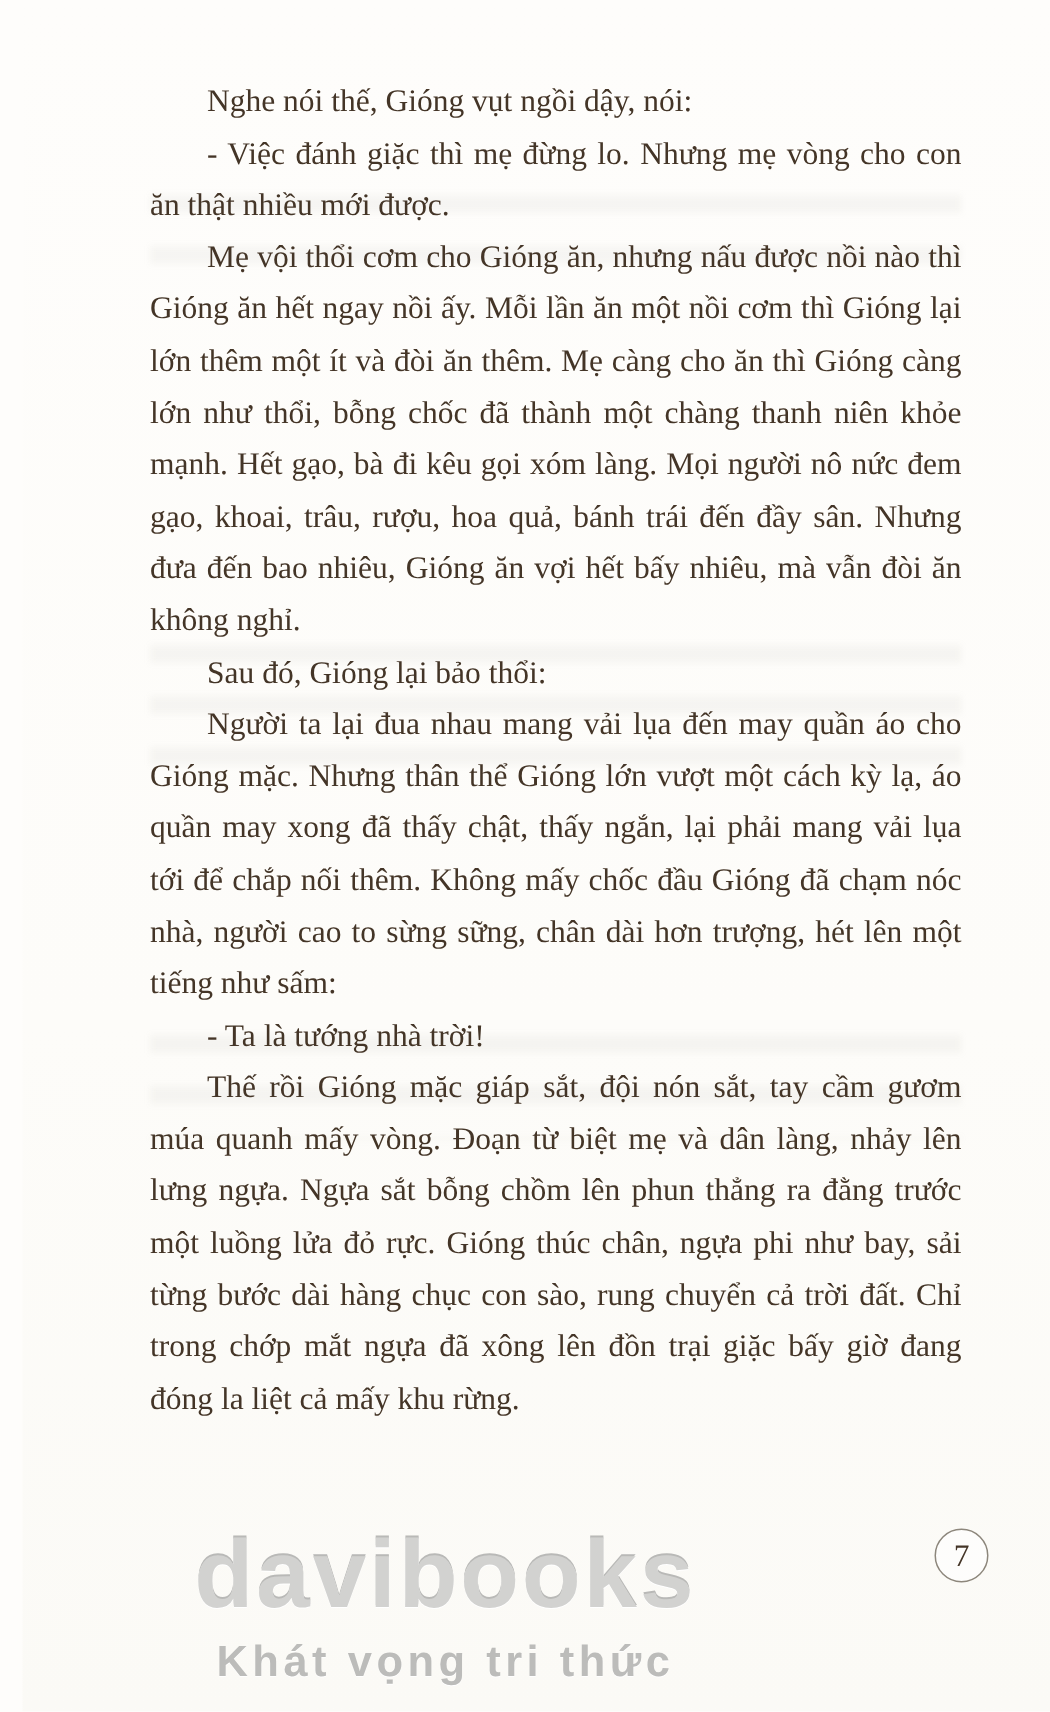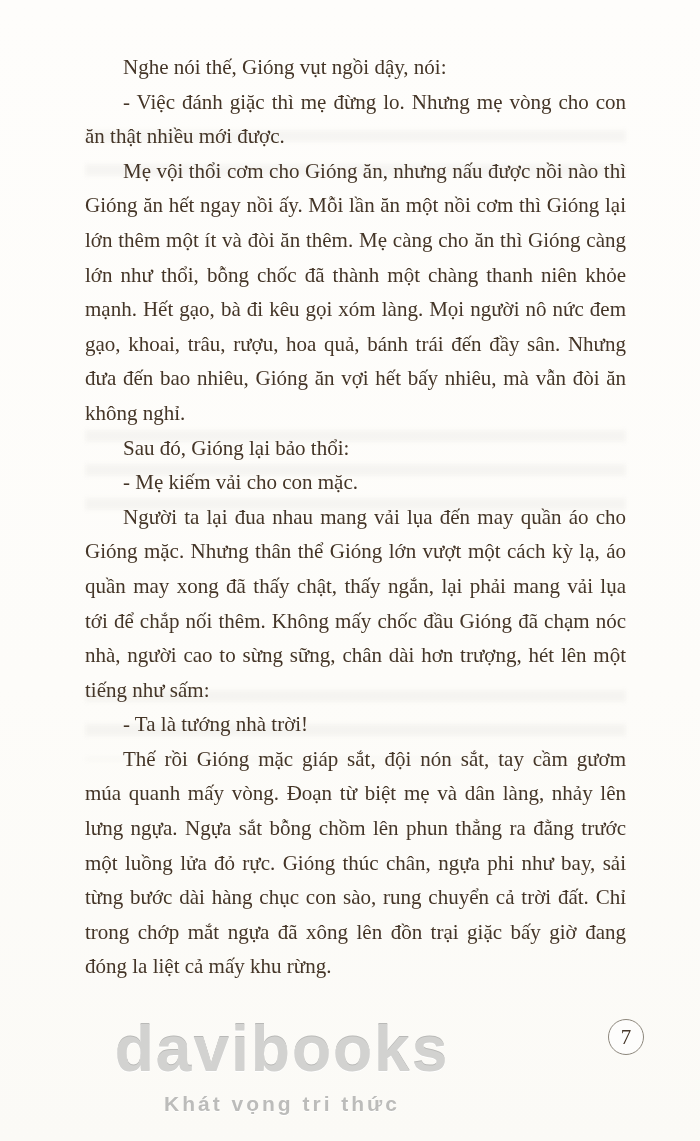--- a/index.html
+++ b/index.html
@@ -11,20 +11,21 @@
     height: 1141px;
     position: relative;
     overflow: hidden;
     background: #fefdfb;
     font-family: "Liberation Serif", serif;
   }
   .page {
     position: absolute;
     inset: 0;
     background: linear-gradient(180deg, #fefdfb 0%, #fdfcf9 60%, #fbfaf6 100%);
+    margin-left: 15px;
   }
   .text-block {
     position: absolute;
     left: 85px;
     top: 50px;
     width: 541px;
     color: #443527;
     font-size: 21px;
     line-height: 34.6px;
     text-align: justify;
@@ -79,42 +80,41 @@
   .wm-brand {
     top: 1012px;
     font-size: 64px;
     font-weight: bold;
     letter-spacing: 2px;
     color: #d2d2d0;
     text-shadow: 0 1px 0 #ffffff, 0 -1px 0 #b9b9b7;
   }
   .wm-tagline {
     top: 1092px;
-    font-size: 21px;
+    font-size: 29px;
     font-weight: bold;
     letter-spacing: 3px;
     color: #bcbcba;
     text-shadow: 0 1px 0 #ffffff;
   }
 </style>
 </head>
 <body>
 
 <div class="page">
 
   <div class="bleed b1"></div>
   <div class="bleed b2"></div>
   <div class="bleed b3"></div>
 
   <div class="text-block">
     <p>Nghe nói thế, Gióng vụt ngồi dậy, nói:</p>
     <p>- Việc đánh giặc thì mẹ đừng lo. Nhưng mẹ vòng cho con ăn thật nhiều mới được.</p>
     <p>Mẹ vội thổi cơm cho Gióng ăn, nhưng nấu được nồi nào thì Gióng ăn hết ngay nồi ấy. Mỗi lần ăn một nồi cơm thì Gióng lại lớn thêm một ít và đòi ăn thêm. Mẹ càng cho ăn thì Gióng càng lớn như thổi, bỗng chốc đã thành một chàng thanh niên khỏe mạnh. Hết gạo, bà đi kêu gọi xóm làng. Mọi người nô nức đem gạo, khoai, trâu, rượu, hoa quả, bánh trái đến đầy sân. Nhưng đưa đến bao nhiêu, Gióng ăn vợi hết bấy nhiêu, mà vẫn đòi ăn không nghỉ.</p>
     <p>Sau đó, Gióng lại bảo thổi:</p>
-    <p>- Mẹ kiếm vải cho con mặc.</p>
     <p>Người ta lại đua nhau mang vải lụa đến may quần áo cho Gióng mặc. Nhưng thân thể Gióng lớn vượt một cách kỳ lạ, áo quần may xong đã thấy chật, thấy ngắn, lại phải mang vải lụa tới để chắp nối thêm. Không mấy chốc đầu Gióng đã chạm nóc nhà, người cao to sừng sững, chân dài hơn trượng, hét lên một tiếng như sấm:</p>
     <p>- Ta là tướng nhà trời!</p>
     <p>Thế rồi Gióng mặc giáp sắt, đội nón sắt, tay cầm gươm múa quanh mấy vòng. Đoạn từ biệt mẹ và dân làng, nhảy lên lưng ngựa. Ngựa sắt bỗng chồm lên phun thẳng ra đằng trước một luồng lửa đỏ rực. Gióng thúc chân, ngựa phi như bay, sải từng bước dài hàng chục con sào, rung chuyển cả trời đất. Chỉ trong chớp mắt ngựa đã xông lên đồn trại giặc bấy giờ đang đóng la liệt cả mấy khu rừng.</p>
   </div>
 
   <div class="page-number-circle">
     <span>7</span>
   </div>
 
   <div class="watermark wm-brand">davibooks</div>

